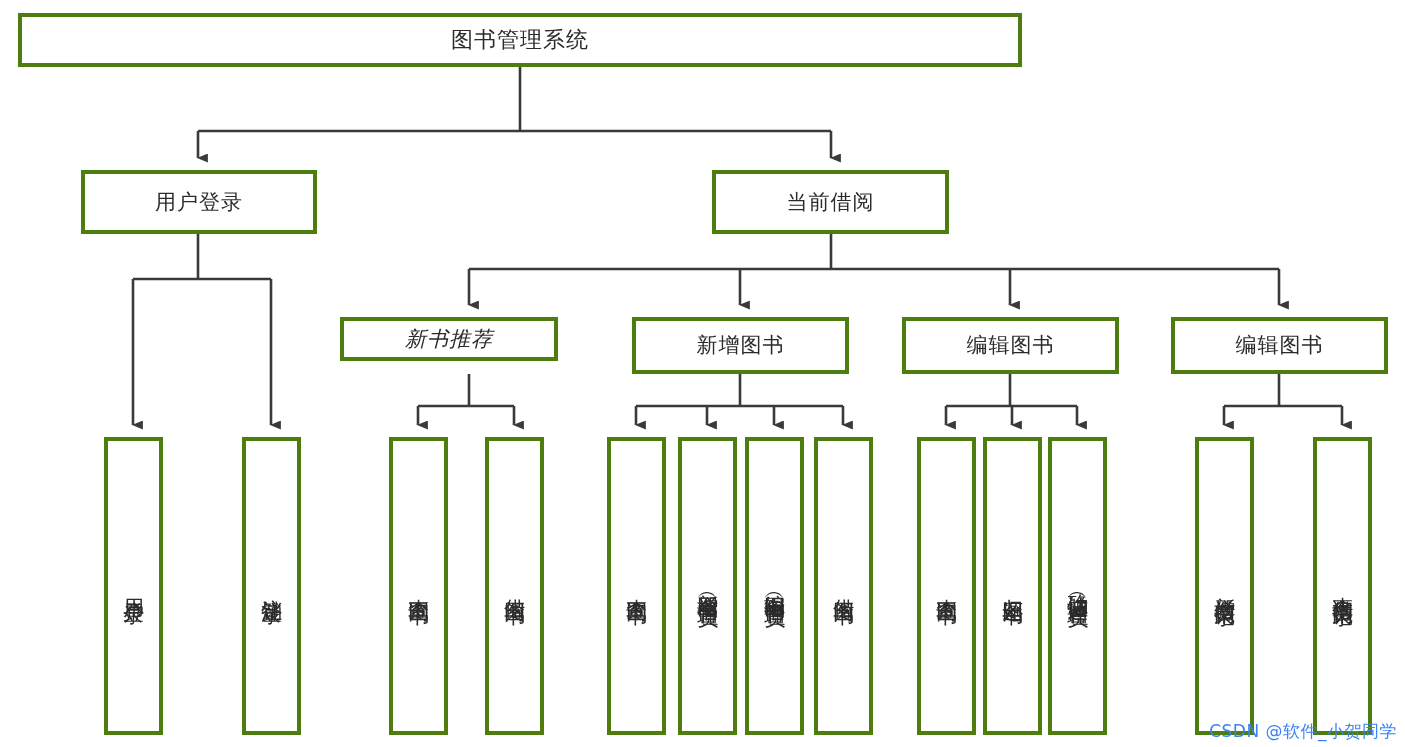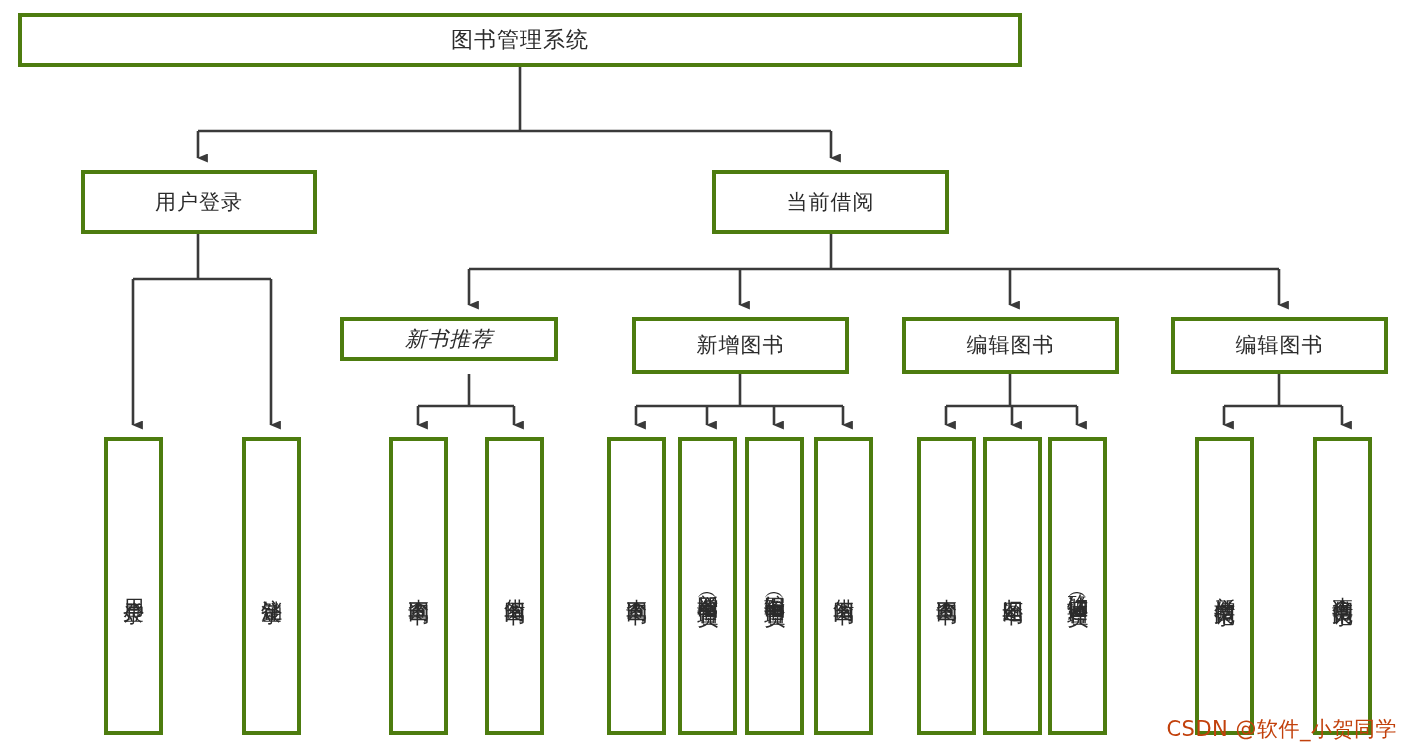--- a/index.html
+++ b/index.html
@@ -57,22 +57,22 @@
     text-orientation: upright;
     white-space: nowrap;
   }
   .node.root {
     font-size: 22px;
   }
   #watermark {
     position: absolute;
     right: 8px;
     bottom: 4px;
-    font-size: 21px;
-    color: #c2410c;
+    font-size: 17px;
+    color: #3b82f6;
     letter-spacing: 0.5px;
     white-space: nowrap;
   }
 </style>
 </head>
 <body>
 
 <div id="canvas">
 
   <svg id="wires" viewBox="0 0 1405 747" xmlns="http://www.w3.org/2000/svg">

